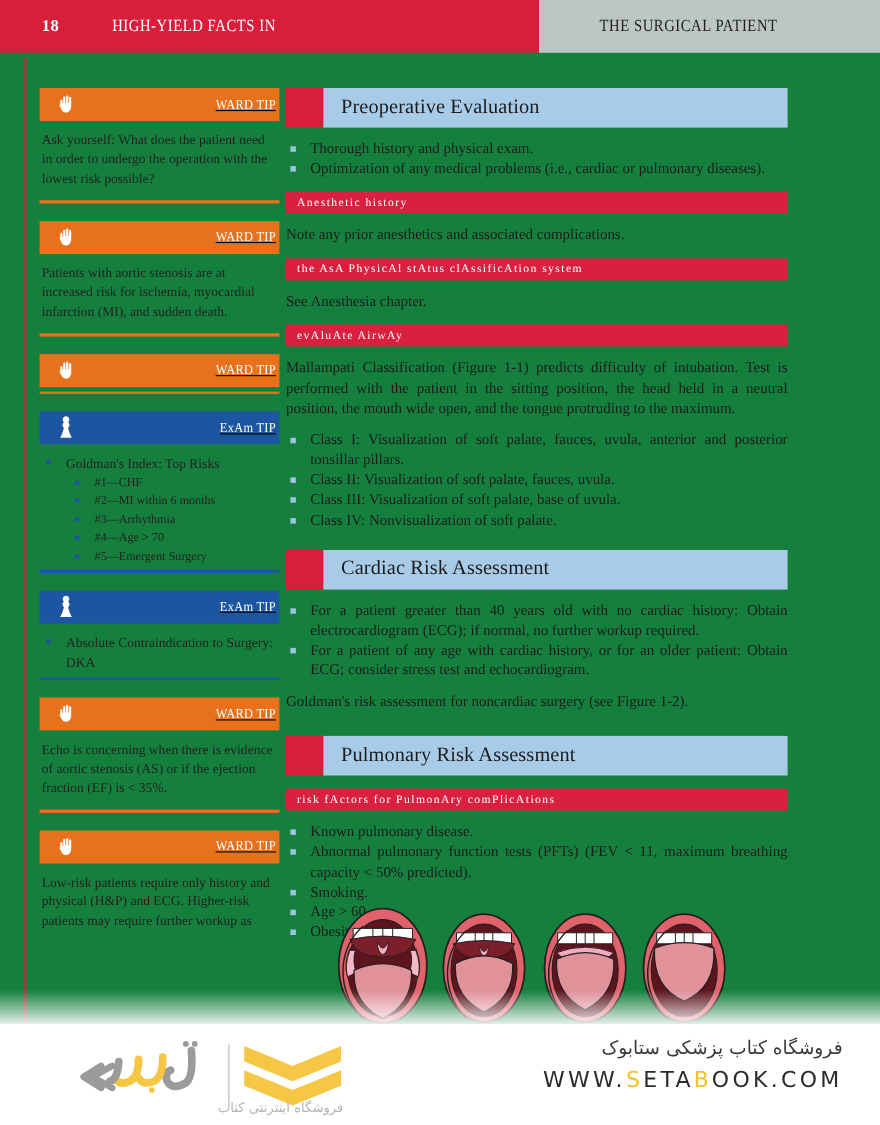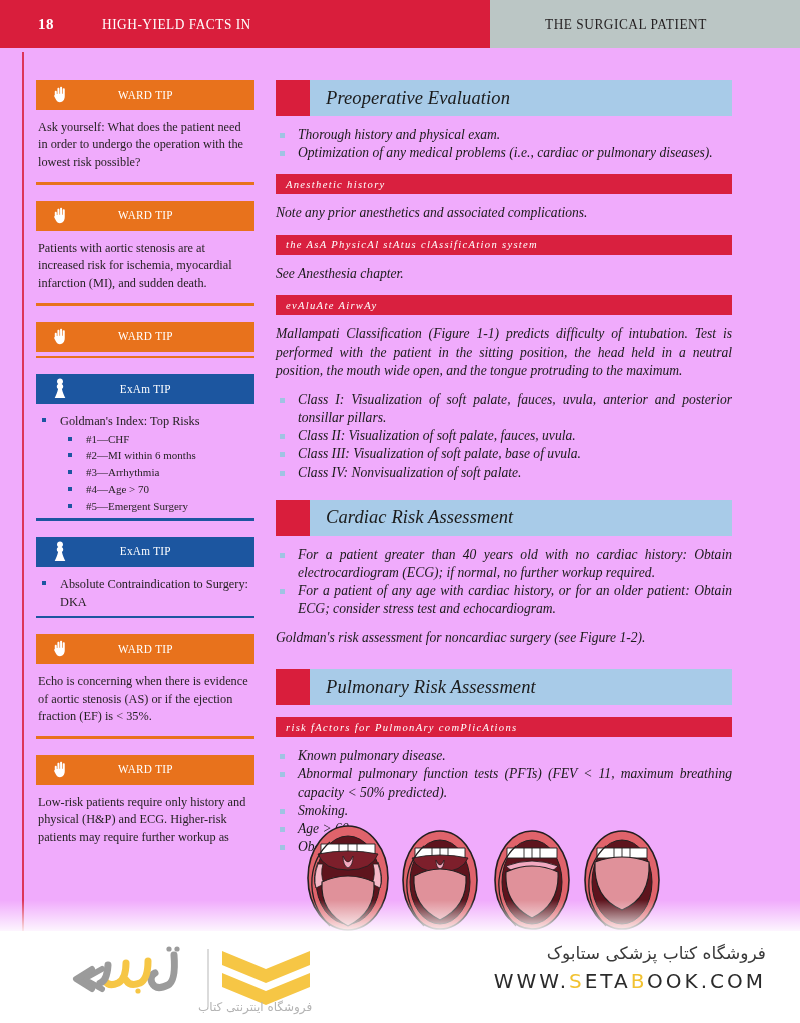--- a/index.html
+++ b/index.html
@@ -3,58 +3,58 @@
 <meta charset="utf-8">
 <style>
   html,body{margin:0;padding:0;}
   body{
     width:800px;height:1023px;
     background:#ffffff;
     font-family:"Liberation Serif", serif;
     overflow:hidden;
     position:relative;
   }
-  .page{position:relative;width:800px;height:1023px;overflow:hidden;background:#f0abfc;}
+  .page{position:relative;width:800px;height:1023px;overflow:hidden;background:#15803d;}
 
   
   .runhead{position:absolute;left:0;top:0;width:800px;height:48px;display:flex;}
   .rh-red{background:#d91e3c;height:48px;display:flex;align-items:center;flex:0 0 490px;}
   .rh-gray{background:#bbc6c5;height:48px;display:flex;align-items:center;flex:1 1 auto;padding-left:33px;}
   .rh-pageno{color:#fff;font-weight:bold;font-size:15px;margin-left:38px;letter-spacing:.5px;}
   .rh-label{color:#fff;font-size:15.5px;margin-left:48px;letter-spacing:.6px;
             font-family:"Liberation Serif",serif; transform:scaleX(.86);transform-origin:left center;}
   .rh-chapter{color:#231f20;font-size:15.5px;margin-left:22px;letter-spacing:.6px;
             transform:scaleX(.86);transform-origin:left center;}
 
   
   .edge-rule{position:absolute;left:22px;top:52px;width:2px;height:900px;background:#d91e3c;opacity:.85;}
 
   
   .sidebar{position:absolute;left:36px;top:80px;width:218px;}
   .tipbox{margin-bottom:4px;}
-  .tip-banner{height:30px;display:flex;align-items:center;justify-content:center;position:relative;}
+  .tip-banner{height:30px;display:flex;align-items:center;justify-content:flex-end;position:relative;text-decoration:underline;}
   .tip-banner.ward{background:#e8721c;}
   .tip-banner.exam{background:#1c56a0;}
   .tip-banner .tip-title{color:#fff;font-size:12.5px;letter-spacing:.3px;
         transform:scaleX(.9);transform-origin:center;font-family:"Liberation Serif",serif;}
   .tip-icon{position:absolute;left:14px;top:0;bottom:0;display:flex;align-items:center;}
   .tip-body{font-size:12.3px;line-height:1.42;color:#221f1f;padding:9px 2px 7px 2px;}
   .tip-rule{height:2.5px;margin:4px 0 16px 0;}
   .tip-rule.ward{background:#e8721c;}
   .tip-rule.exam{background:#1c56a0;}
 
   ul.tip-list{list-style:none;margin:8px 0 4px 0;padding:0;}
   ul.tip-list>li{position:relative;padding-left:24px;font-size:12.3px;line-height:1.5;color:#221f1f;}
   ul.tip-list>li>.bullet{position:absolute;left:6px;top:6px;width:4px;height:4px;background:#1c56a0;}
   ul.sub-list{list-style:none;margin:0;padding:0;}
   ul.sub-list>li{position:relative;padding-left:26px;font-size:11px;line-height:1.52;color:#221f1f;}
   ul.sub-list>li>.bullet{position:absolute;left:8px;top:6px;width:4px;height:4px;background:#1c56a0;}
 
   
-  .main{position:absolute;left:276px;top:80px;width:456px;font-style:italic;}
+  .main{position:absolute;left:260px;top:80px;width:456px;}
   .h1row{display:flex;align-items:stretch;height:36px;margin-bottom:10px;}
   .h1-square{width:34px;background:#d91e3c;flex:0 0 34px;}
   .h1-bar{flex:1 1 auto;background:#a8cbe8;display:flex;align-items:center;}
   .h1-bar .h1-text{font-size:18.5px;color:#1b1b1b;margin-left:16px;letter-spacing:.1px;}
 
   .h2bar{background:#d9203f;height:20px;display:flex;align-items:center;margin:12px 0 10px 0;}
   .h2bar .h2-text{color:#fff;font-size:10.6px;margin-left:10px;letter-spacing:1.3px;
         font-family:"Liberation Serif",serif;}
 
   p.body{font-size:13.6px;line-height:1.36;color:#1b1b1b;margin:0 0 10px 0;text-align:justify;}

